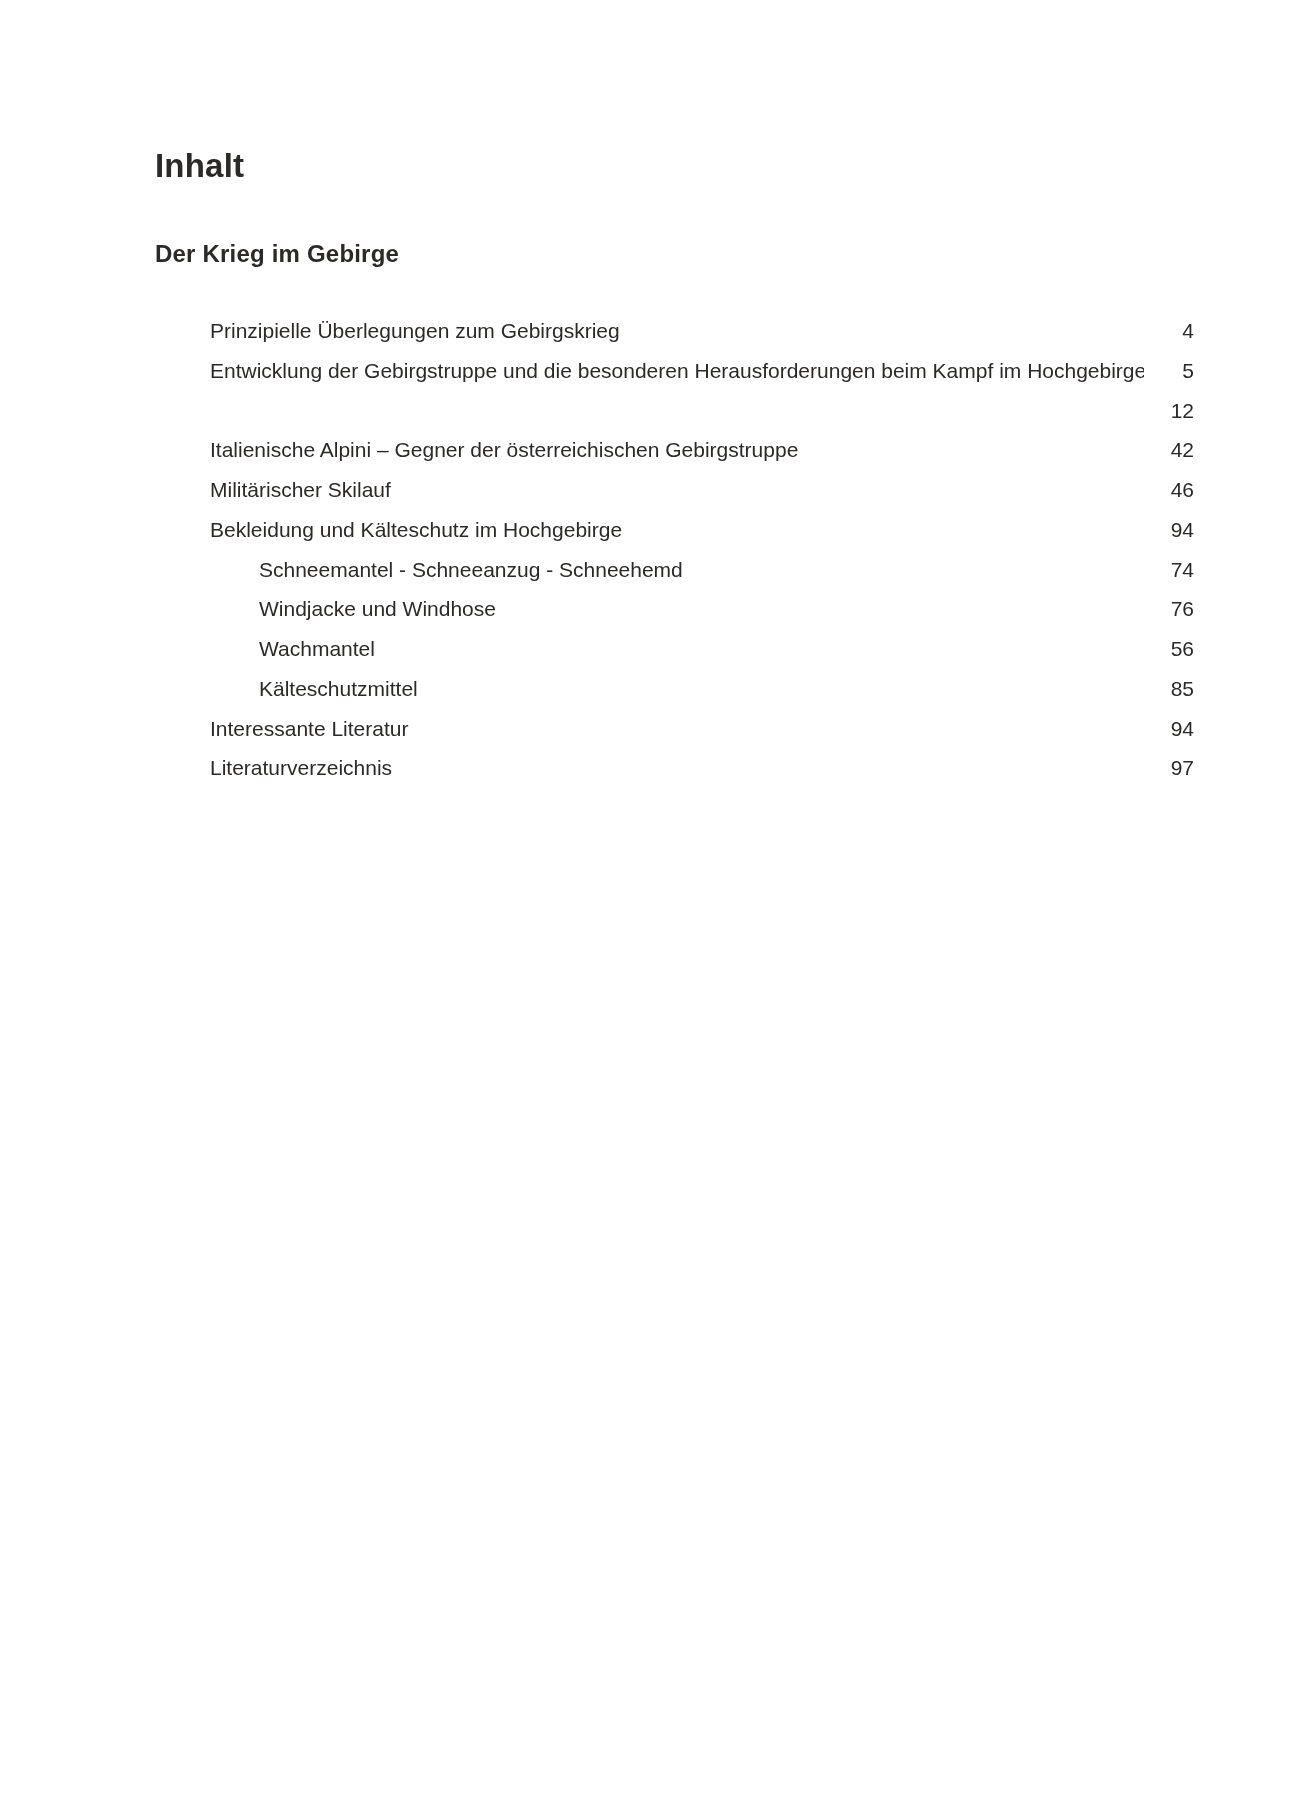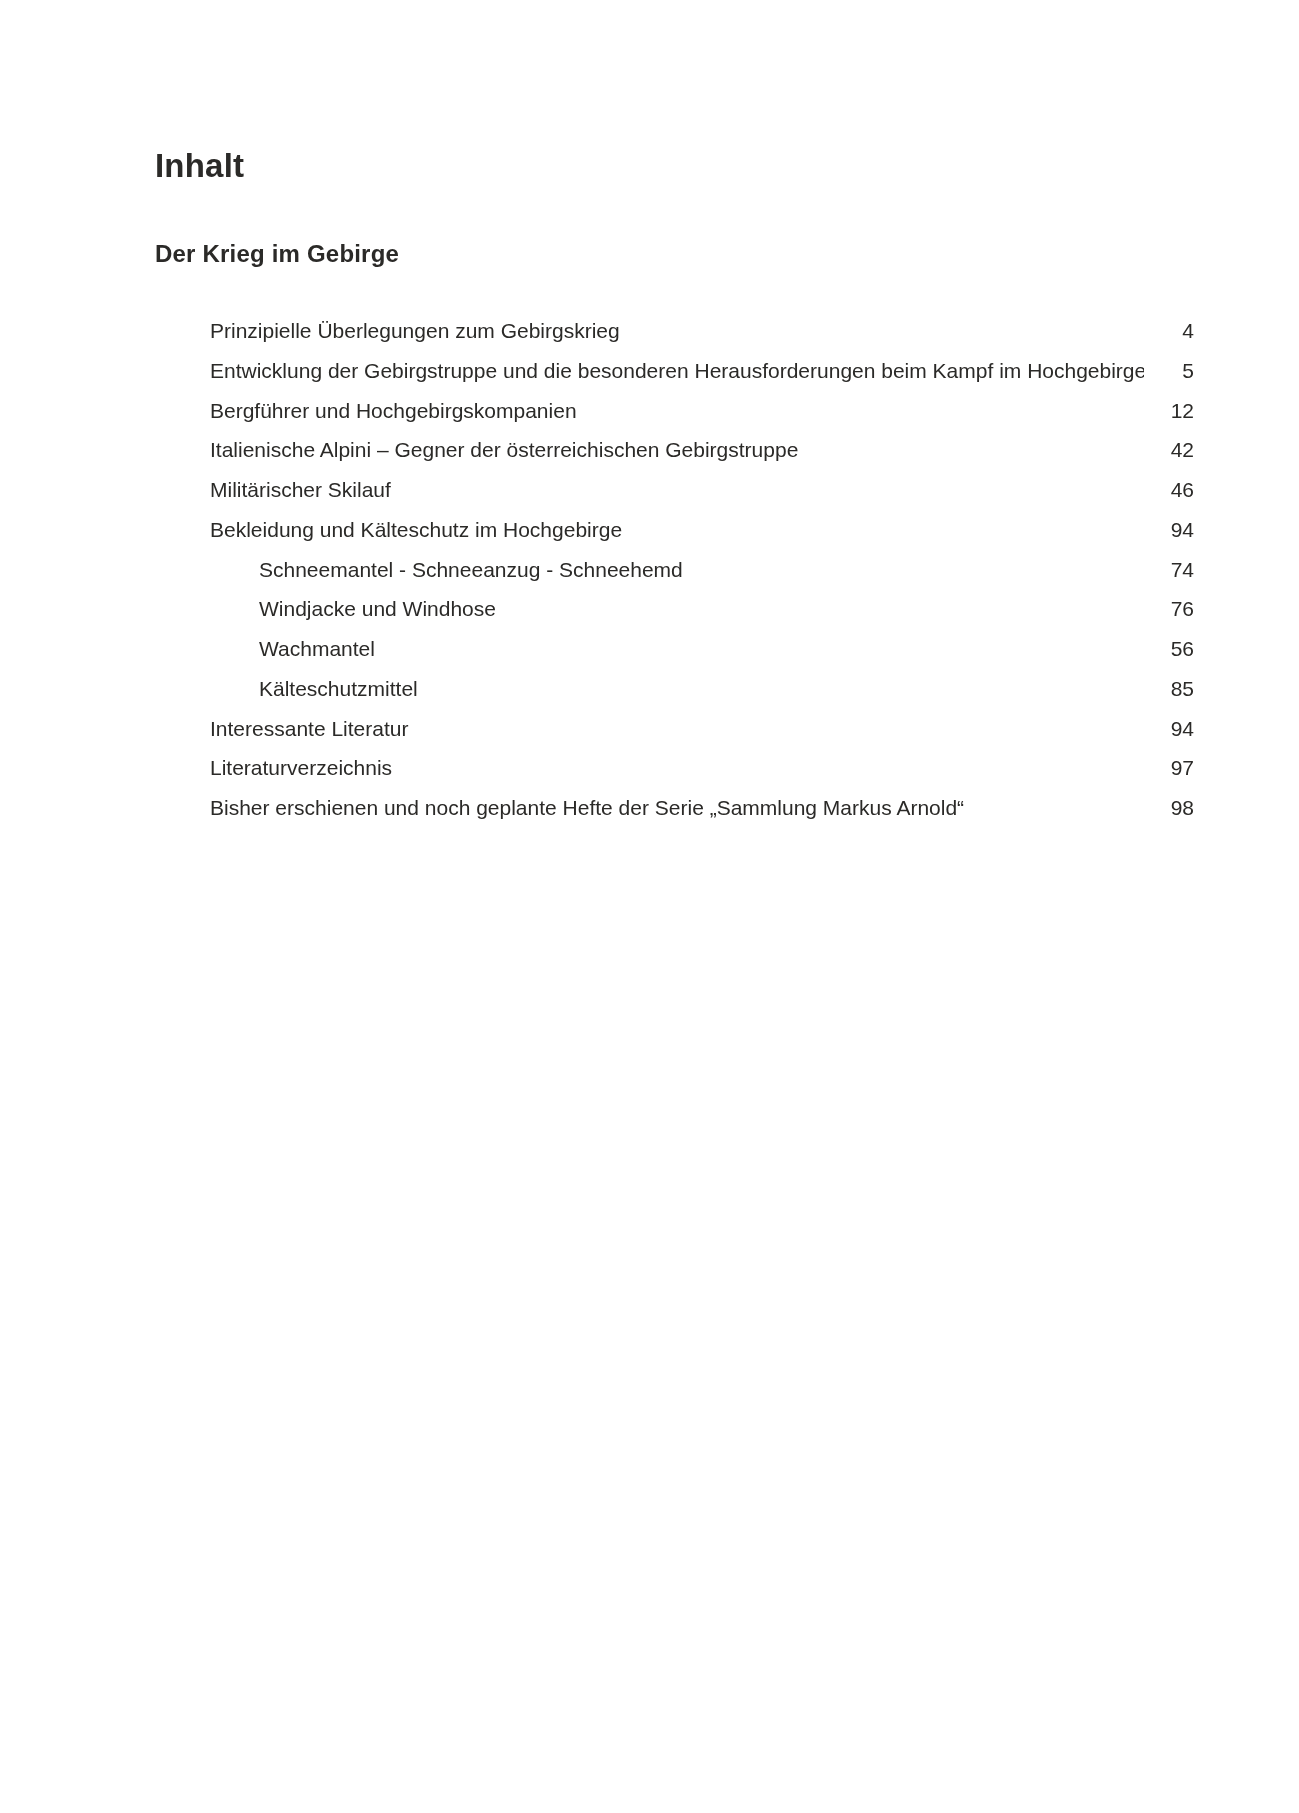--- a/index.html
+++ b/index.html
@@ -87,21 +87,20 @@
     <span class="toc-label">Prinzipielle Überlegungen zum Gebirgskrieg</span>
     <span class="toc-dots"></span>
     <span class="toc-page">4</span>
   </div>
       <div class="toc-row">
     <span class="toc-label">Entwicklung der Gebirgstruppe und die besonderen Herausforderungen beim Kampf im Hochgebirge</span>
     <span class="toc-dots"></span>
     <span class="toc-page">5</span>
   </div>
       <div class="toc-row">
-    <span class="toc-label">Bergführer und Hochgebirgskompanien</span>
     <span class="toc-dots"></span>
     <span class="toc-page">12</span>
   </div>
       <div class="toc-row">
     <span class="toc-label">Italienische Alpini – Gegner der österreichischen Gebirgstruppe</span>
     <span class="toc-dots"></span>
     <span class="toc-page">42</span>
   </div>
       <div class="toc-row">
     <span class="toc-label">Militärischer Skilauf</span>
@@ -136,20 +135,15 @@
       <div class="toc-row">
     <span class="toc-label">Interessante Literatur</span>
     <span class="toc-dots"></span>
     <span class="toc-page">94</span>
   </div>
       <div class="toc-row">
     <span class="toc-label">Literaturverzeichnis</span>
     <span class="toc-dots"></span>
     <span class="toc-page">97</span>
   </div>
-      <div class="toc-row">
-    <span class="toc-label">Bisher erschienen und noch geplante Hefte der Serie „Sammlung Markus Arnold“</span>
-    <span class="toc-dots"></span>
-    <span class="toc-page">98</span>
-  </div>
     </div>
 
 </div>
 
 </body></html>

